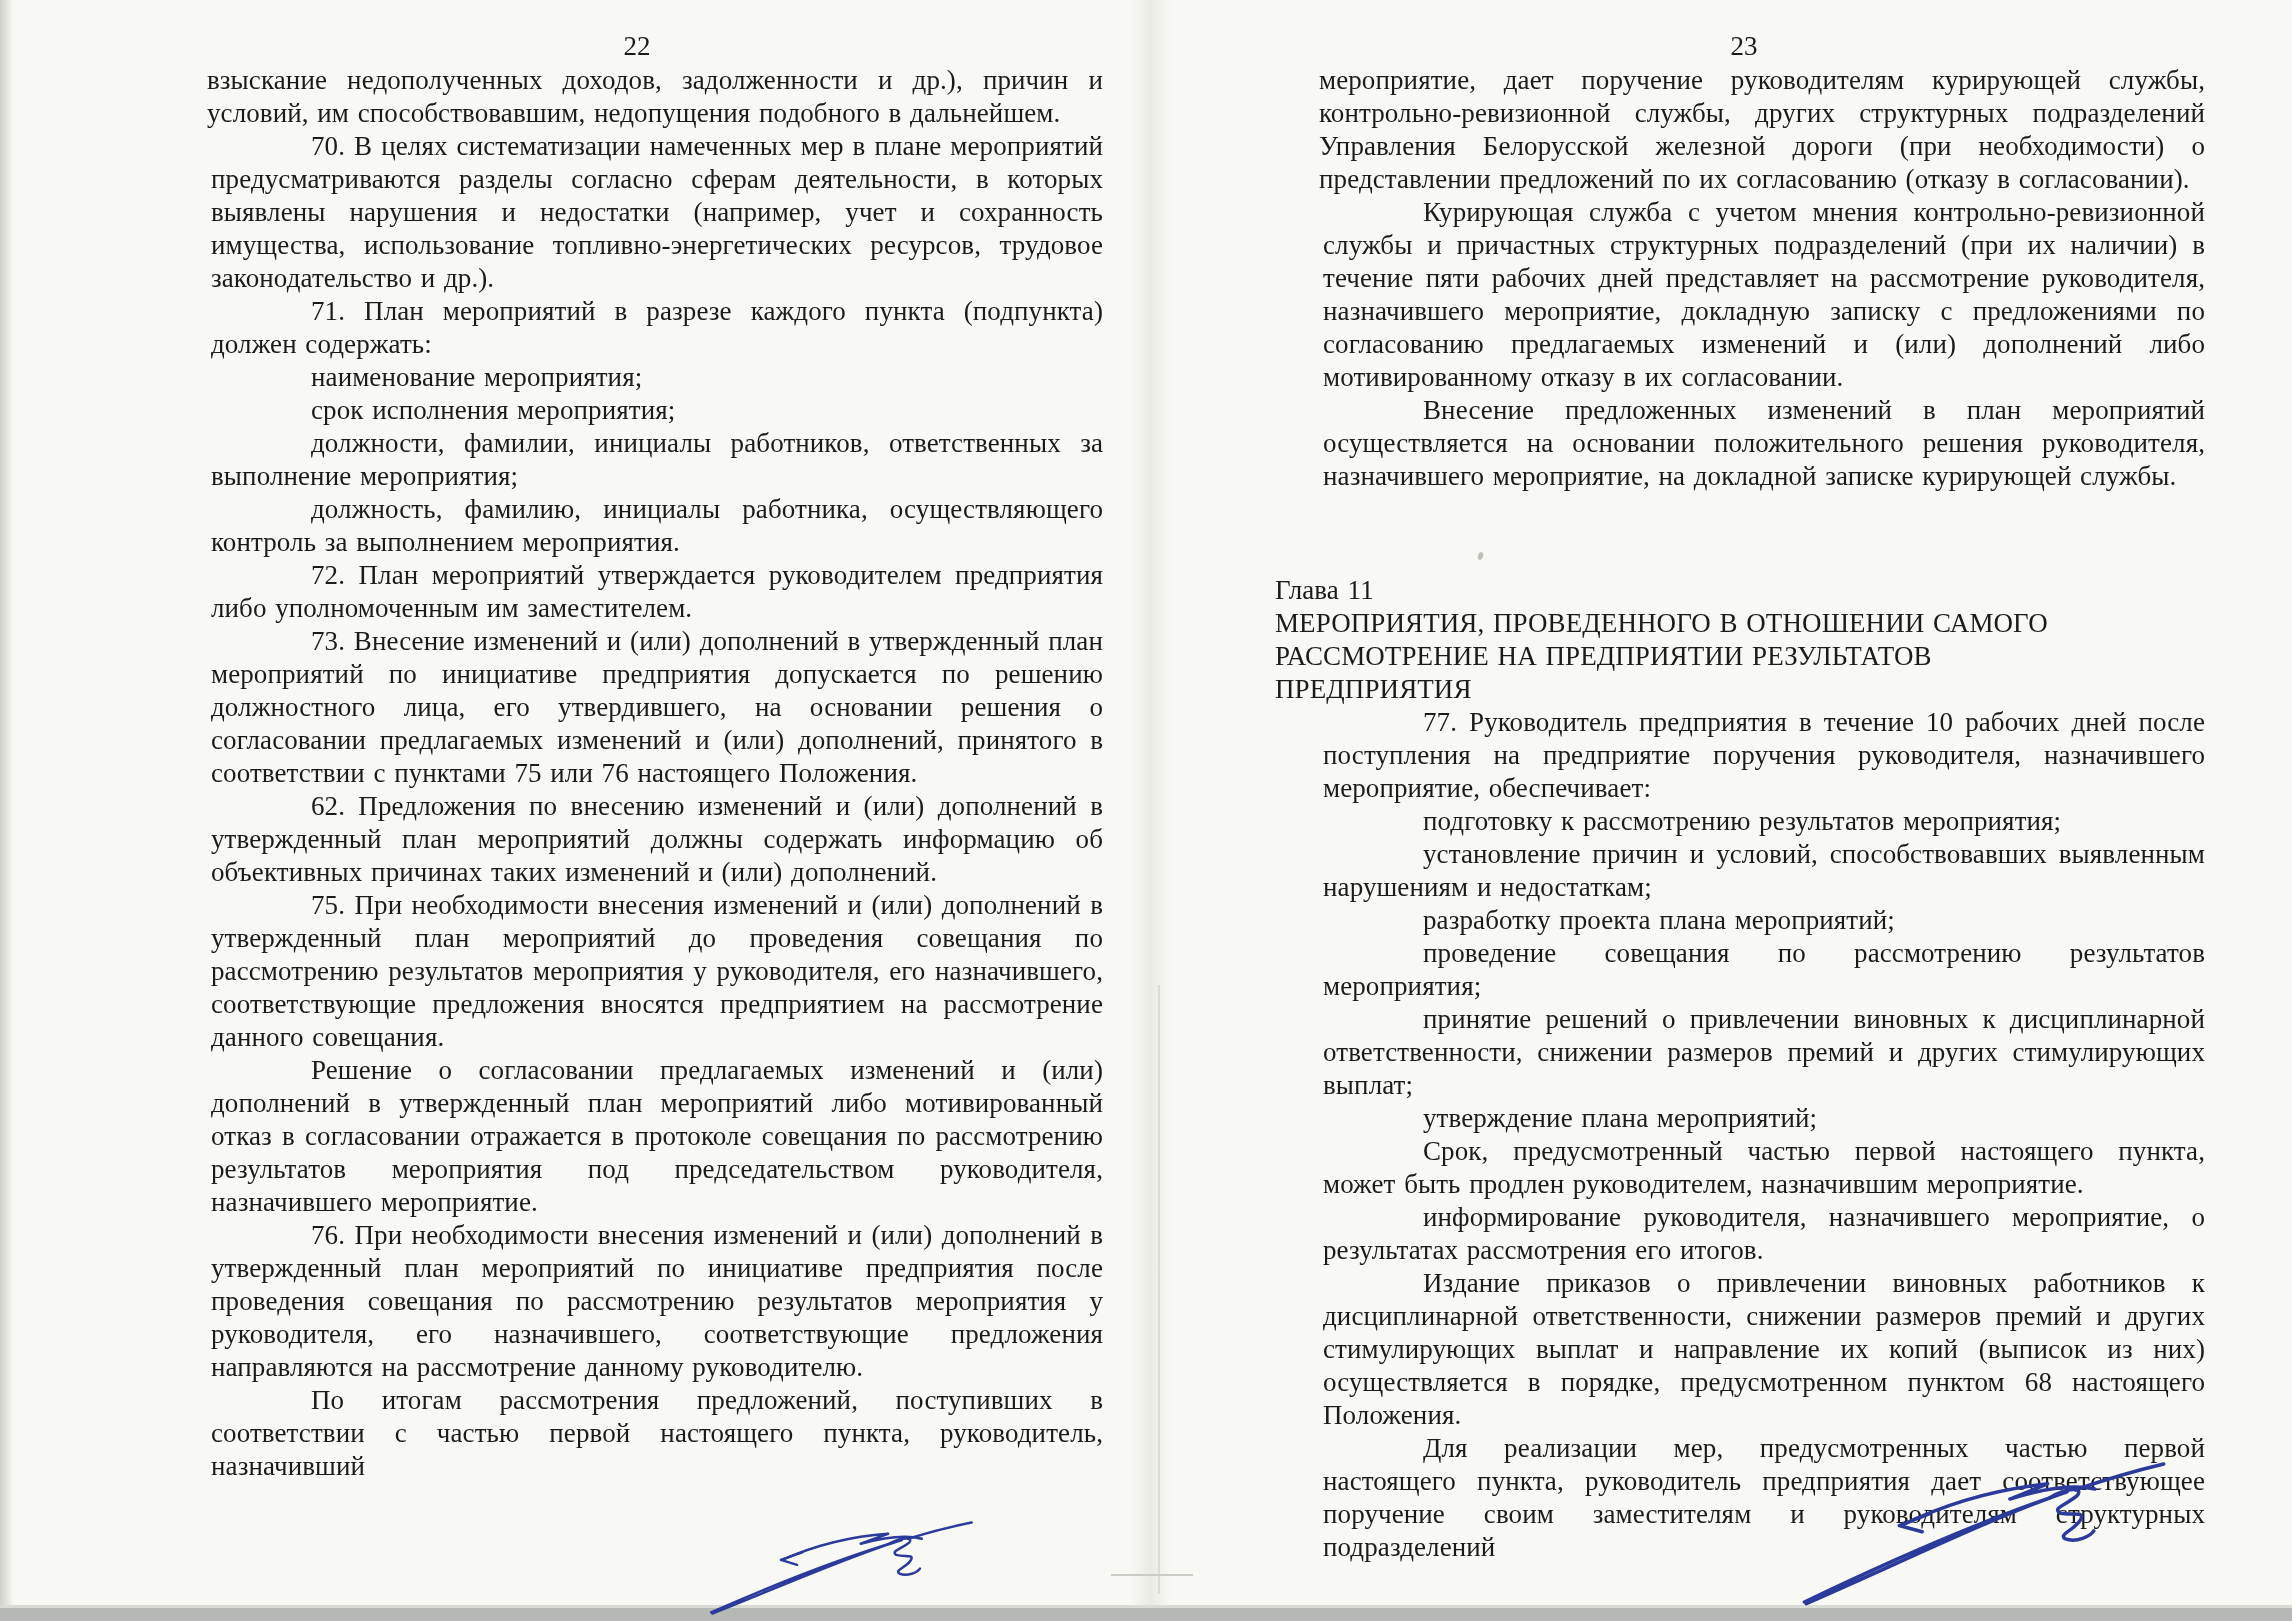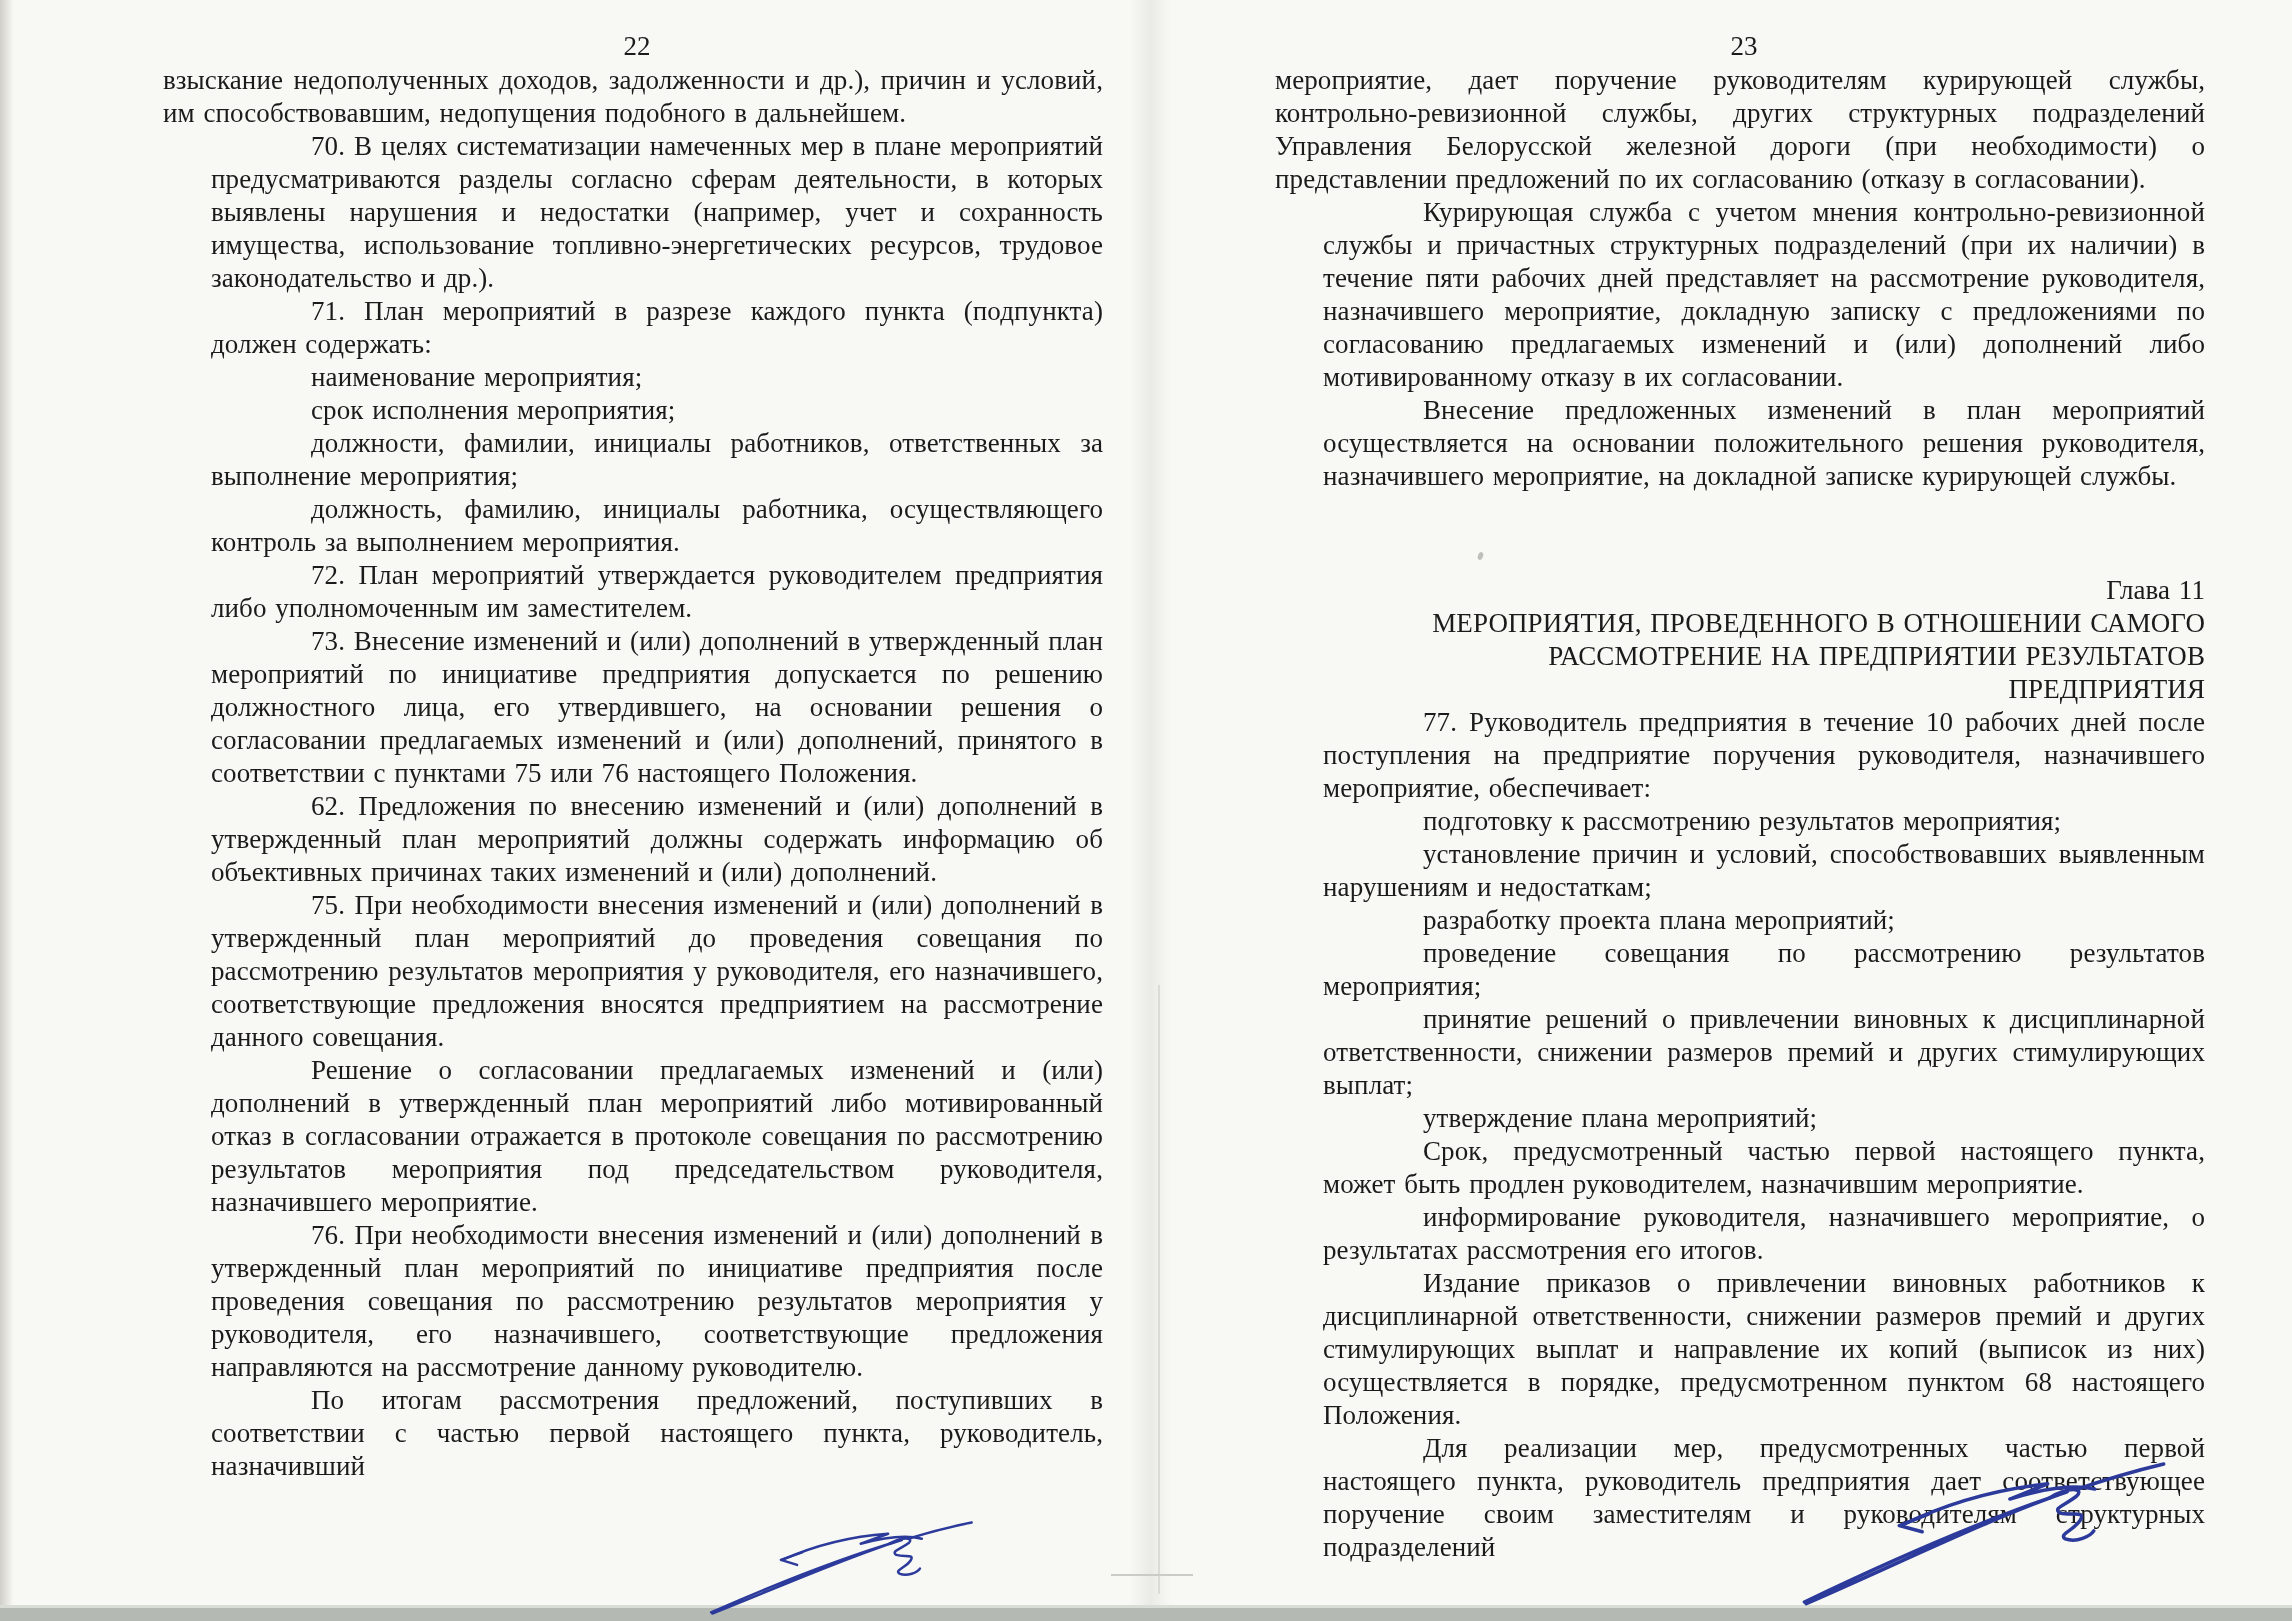--- a/index.html
+++ b/index.html
@@ -52,22 +52,22 @@
   }
   .text-flow {
     position:absolute; top:64px; left:0; right:0;
     font-size:27px; line-height:33px;
     text-align:justify;
     word-spacing:1.8px;
     letter-spacing:0.1px;
   }
   .text-flow p { margin:0; }
   p.p-indent { text-indent:100px;margin-left:48px; }
-  p.p-flush  { text-indent:0; }
-  p.p-center { text-align:right; text-indent:0; }
+  p.p-flush  { text-indent:0;margin-left:44px; }
+  p.p-center { text-align:left; text-indent:0; }
   p.p-gap    { margin-top:81px; }
   
   .signature { position:absolute; }
   .signature.sig-left  { left:658px;  top:1515px; width:363px; height:106px; }
   .signature.sig-right { left:1778px; top:1460px; width:407px; height:148px; transform:rotate(-2deg); }
   .signature svg { width:100%; height:100%; display:block; }
   .signature path {
     fill:none; stroke:var(--sig); stroke-width:4;
     stroke-linecap:round; stroke-linejoin:round;
   }

